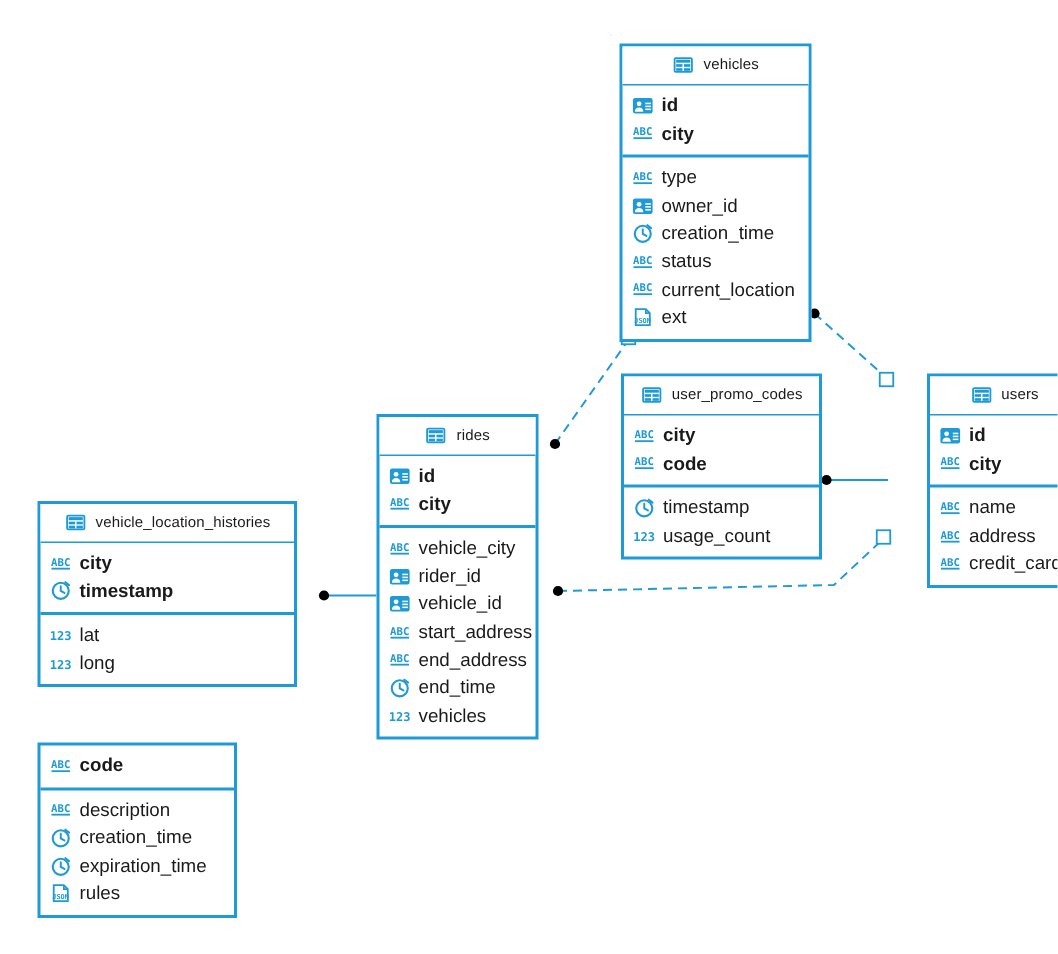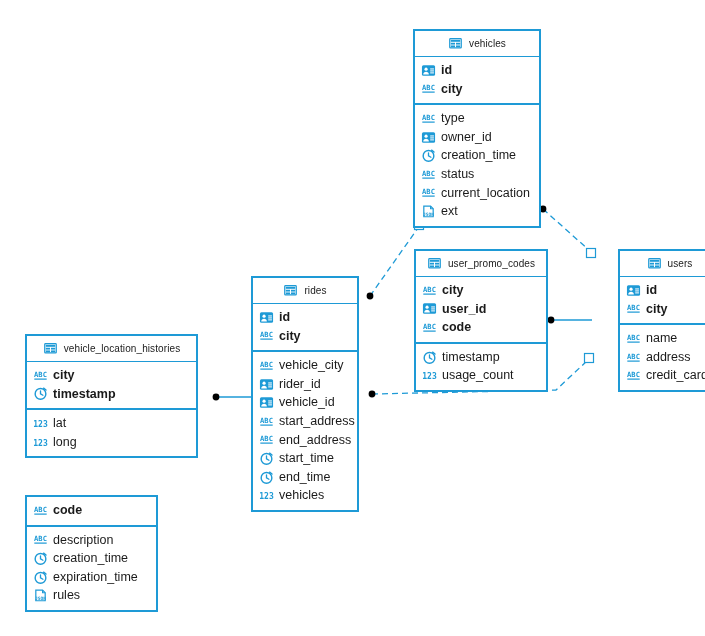--- a/index.html
+++ b/index.html
@@ -236,31 +236,20 @@
         <div class="field-group">
           <div class="field pk">
             <svg viewBox="0 0 16 16" class="ico">
               <text x="8" y="9.6" text-anchor="middle" font-size="7.6" font-weight="bold" class="gl-txt">ABC</text>
               <rect x="1.4" y="11.2" width="13.2" height="1.3" fill="#1e9ad6"></rect>
             </svg>
             <span class="field-label">city</span>
           </div>
           <div class="field pk">
             <svg viewBox="0 0 16 16" class="ico">
-              <rect x="1" y="2.5" width="14" height="11" rx="1.6" fill="#1e9ad6"></rect>
-              <circle cx="5.4" cy="6.6" r="1.7" fill="#ffffff"></circle>
-              <path d="M2.4 12.2c0-1.8 1.4-2.9 3-2.9s3 1.1 3 2.9z" fill="#ffffff"></path>
-              <rect x="9.8" y="5.8" width="4" height="1.1" fill="#ffffff"></rect>
-              <rect x="9.8" y="7.9" width="4" height="1.1" fill="#ffffff"></rect>
-              <rect x="9.8" y="10" width="4" height="1.1" fill="#ffffff"></rect>
-            </svg>
-            <span class="field-label">user_id</span>
-          </div>
-          <div class="field pk">
-            <svg viewBox="0 0 16 16" class="ico">
               <text x="8" y="9.6" text-anchor="middle" font-size="7.6" font-weight="bold" class="gl-txt">ABC</text>
               <rect x="1.4" y="11.2" width="13.2" height="1.3" fill="#1e9ad6"></rect>
             </svg>
             <span class="field-label">code</span>
           </div>
         </div>
         <div class="field-group">
           <div class="field">
             <svg viewBox="0 0 16 16" class="ico">
               <circle cx="8" cy="8.4" r="5.7" fill="none" stroke="#1e9ad6" stroke-width="1.5"></circle>
@@ -412,28 +401,20 @@
               <rect x="1.4" y="11.2" width="13.2" height="1.3" fill="#1e9ad6"></rect>
             </svg>
             <span class="field-label">end_address</span>
           </div>
           <div class="field">
             <svg viewBox="0 0 16 16" class="ico">
               <circle cx="8" cy="8.4" r="5.7" fill="none" stroke="#1e9ad6" stroke-width="1.5"></circle>
               <path d="M8 5.2 V8.4 L10.6 9.9" fill="none" stroke="#1e9ad6" stroke-width="1.4" stroke-linecap="round"></path>
               <path d="M11.3 2.3 L13.9 4.3" stroke="#1e9ad6" stroke-width="1.5" stroke-linecap="round"></path>
             </svg>
-            <span class="field-label">start_time</span>
-          </div>
-          <div class="field">
-            <svg viewBox="0 0 16 16" class="ico">
-              <circle cx="8" cy="8.4" r="5.7" fill="none" stroke="#1e9ad6" stroke-width="1.5"></circle>
-              <path d="M8 5.2 V8.4 L10.6 9.9" fill="none" stroke="#1e9ad6" stroke-width="1.4" stroke-linecap="round"></path>
-              <path d="M11.3 2.3 L13.9 4.3" stroke="#1e9ad6" stroke-width="1.5" stroke-linecap="round"></path>
-            </svg>
             <span class="field-label">end_time</span>
           </div>
           <div class="field">
             <svg viewBox="0 0 16 16" class="ico">
               <text x="8" y="11.4" text-anchor="middle" font-size="8.6" font-weight="bold" class="gl-txt">123</text>
             </svg>
             <span class="field-label">vehicles</span>
           </div>
         </div>
       </div>

